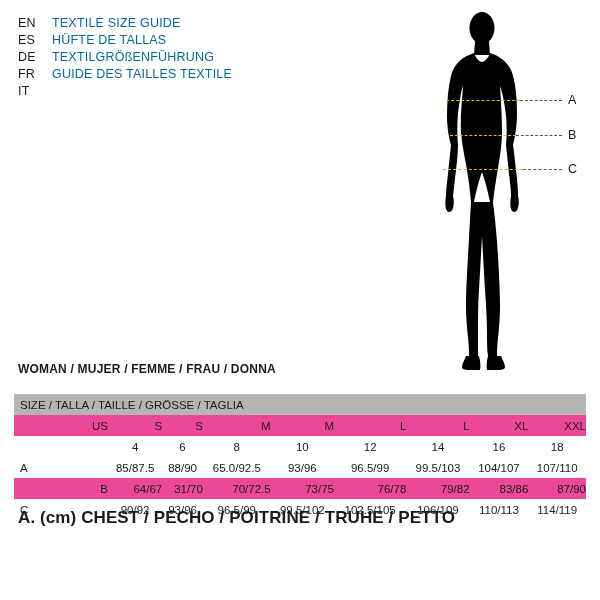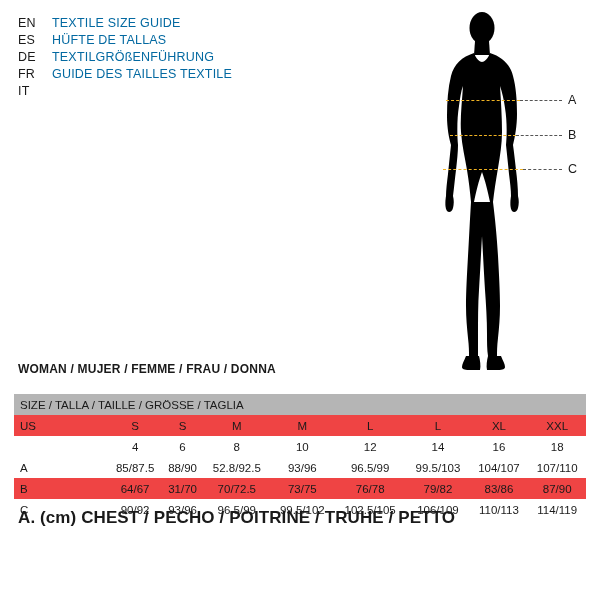--- a/index.html
+++ b/index.html
@@ -95,21 +95,22 @@
     color: #1a1a1a;
   }
   table.size-table tr.header-row td {
     background: #b5b5b5;
     text-align: left;
     padding-left: 6px;
     font-weight: normal;
     font-size: 11.5px;
   }
   table.size-table tr.band td {
-    background: #ef4444;
+    background: #ec4899;
+    text-align: right;
   }
   table.size-table td.rowlabel {
     text-align: left;
     padding-left: 6px;
     width: 88px;
   }
 
   
   .legend {
     position: absolute;
@@ -261,21 +262,21 @@
         <td>14</td>
         <td>16</td>
         <td>18</td>
       </tr>
 
 
       <tr>
         <td class="rowlabel">A</td>
         <td>85/87.5</td>
         <td>88/90</td>
-        <td>52.8/92.5</td>
+        <td>65.0/92.5</td>
         <td>93/96</td>
         <td>96.5/99</td>
         <td>99.5/103</td>
         <td>104/107</td>
         <td>107/110</td>
       </tr>
 
       <tr class="band">
         <td class="rowlabel">B</td>
         <td>64/67</td>

